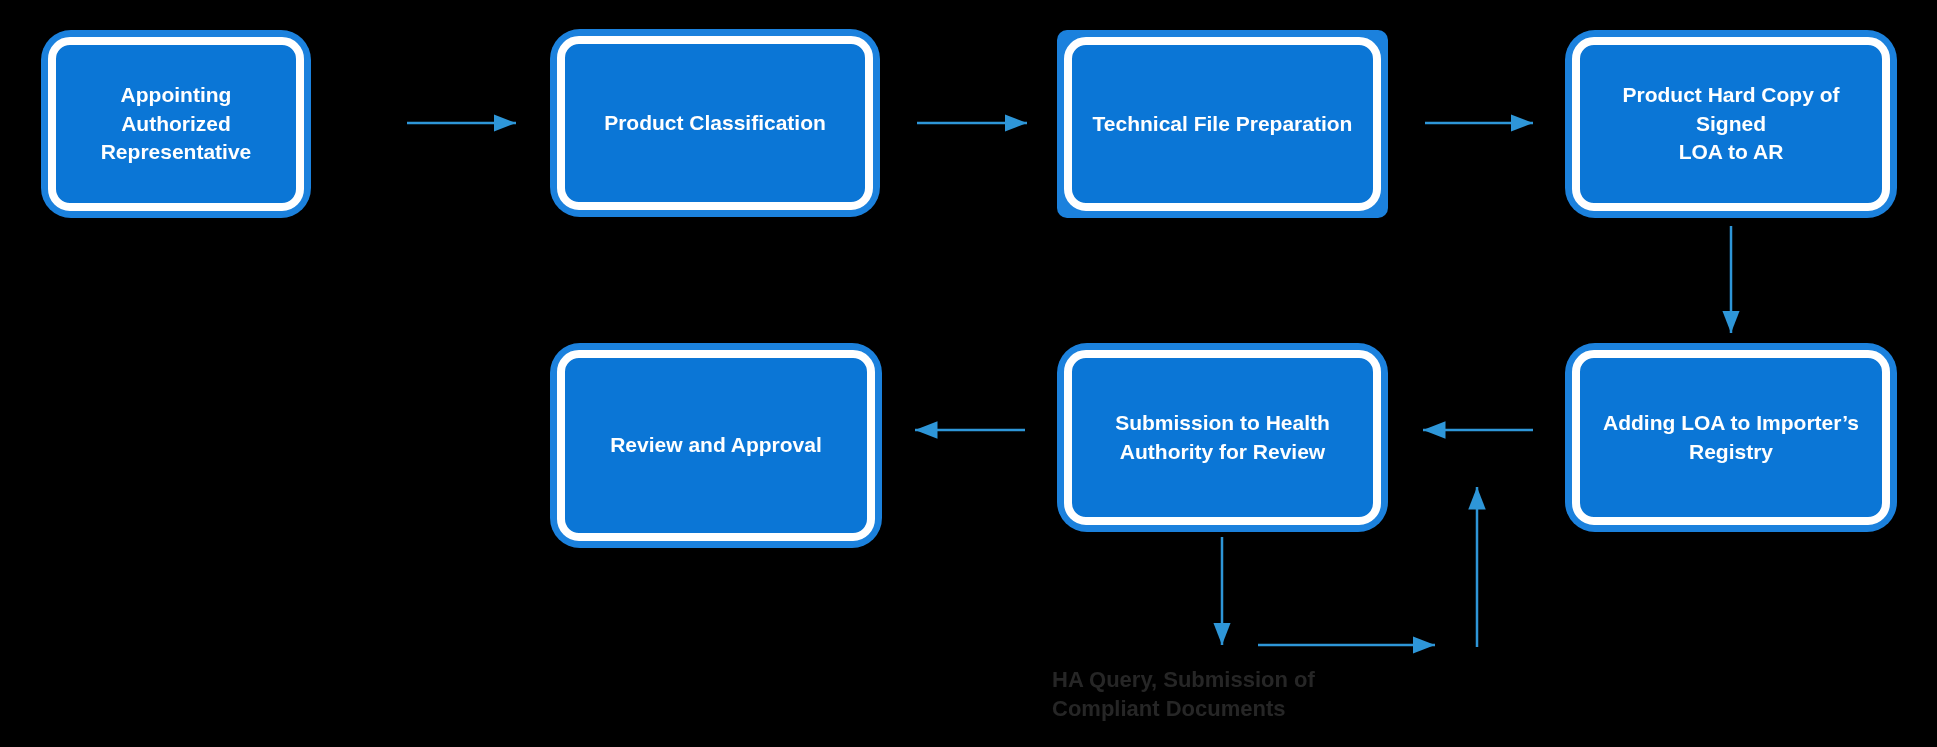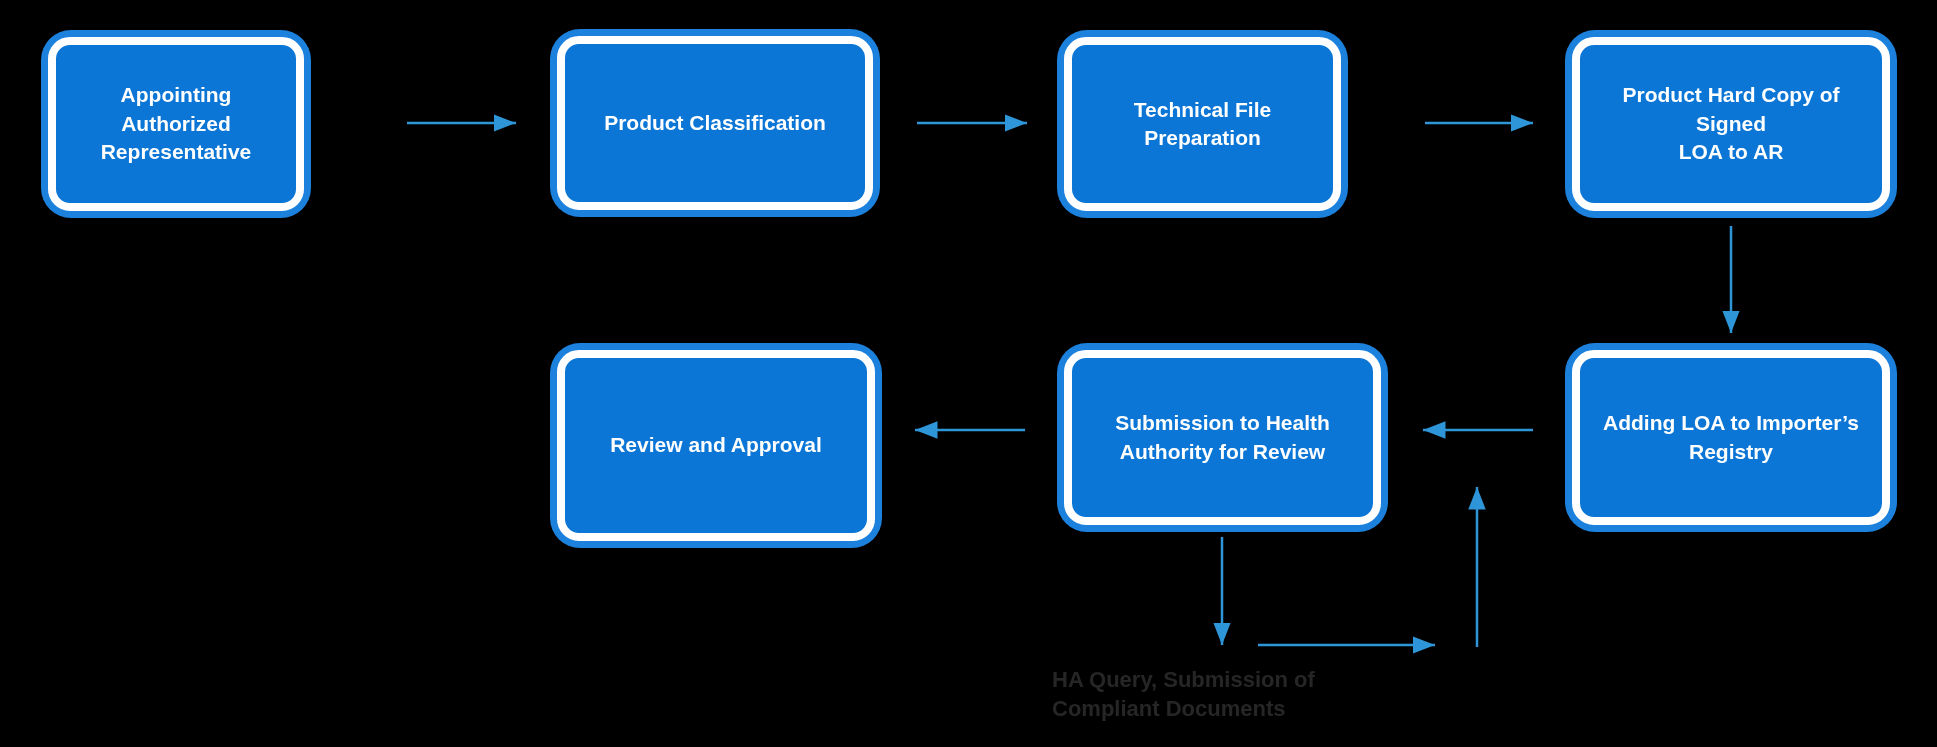--- a/index.html
+++ b/index.html
@@ -61,21 +61,21 @@
   .node-label {
     font-size: 21px;
     font-weight: 700;
     line-height: 1.35;
     color: var(--node-text);
     text-align: center;
     white-space: pre-line;
   }
   #node-appoint        { left: 41px;   top: 30px;  width: 270px; }
   #node-classification { left: 550px;  top: 29px;  width: 330px; }
-  #node-techfile       { left: 1057px; top: 30px;  width: 291px; }
+  #node-techfile       { left: 1057px; top: 30px;  width: 331px; border-radius: 10px; }
   #node-loa-copy       { left: 1565px; top: 30px;  }
   #node-registry       { left: 1565px; top: 343px; height: 189px; }
   #node-submission     { left: 1057px; top: 343px; width: 331px; height: 189px; }
   #node-review         { left: 550px;  top: 343px; height: 205px; }
   .loop-label {
     position: absolute;
     left: 1052px;
     top: 666px;
     width: 340px;
     text-align: left;

